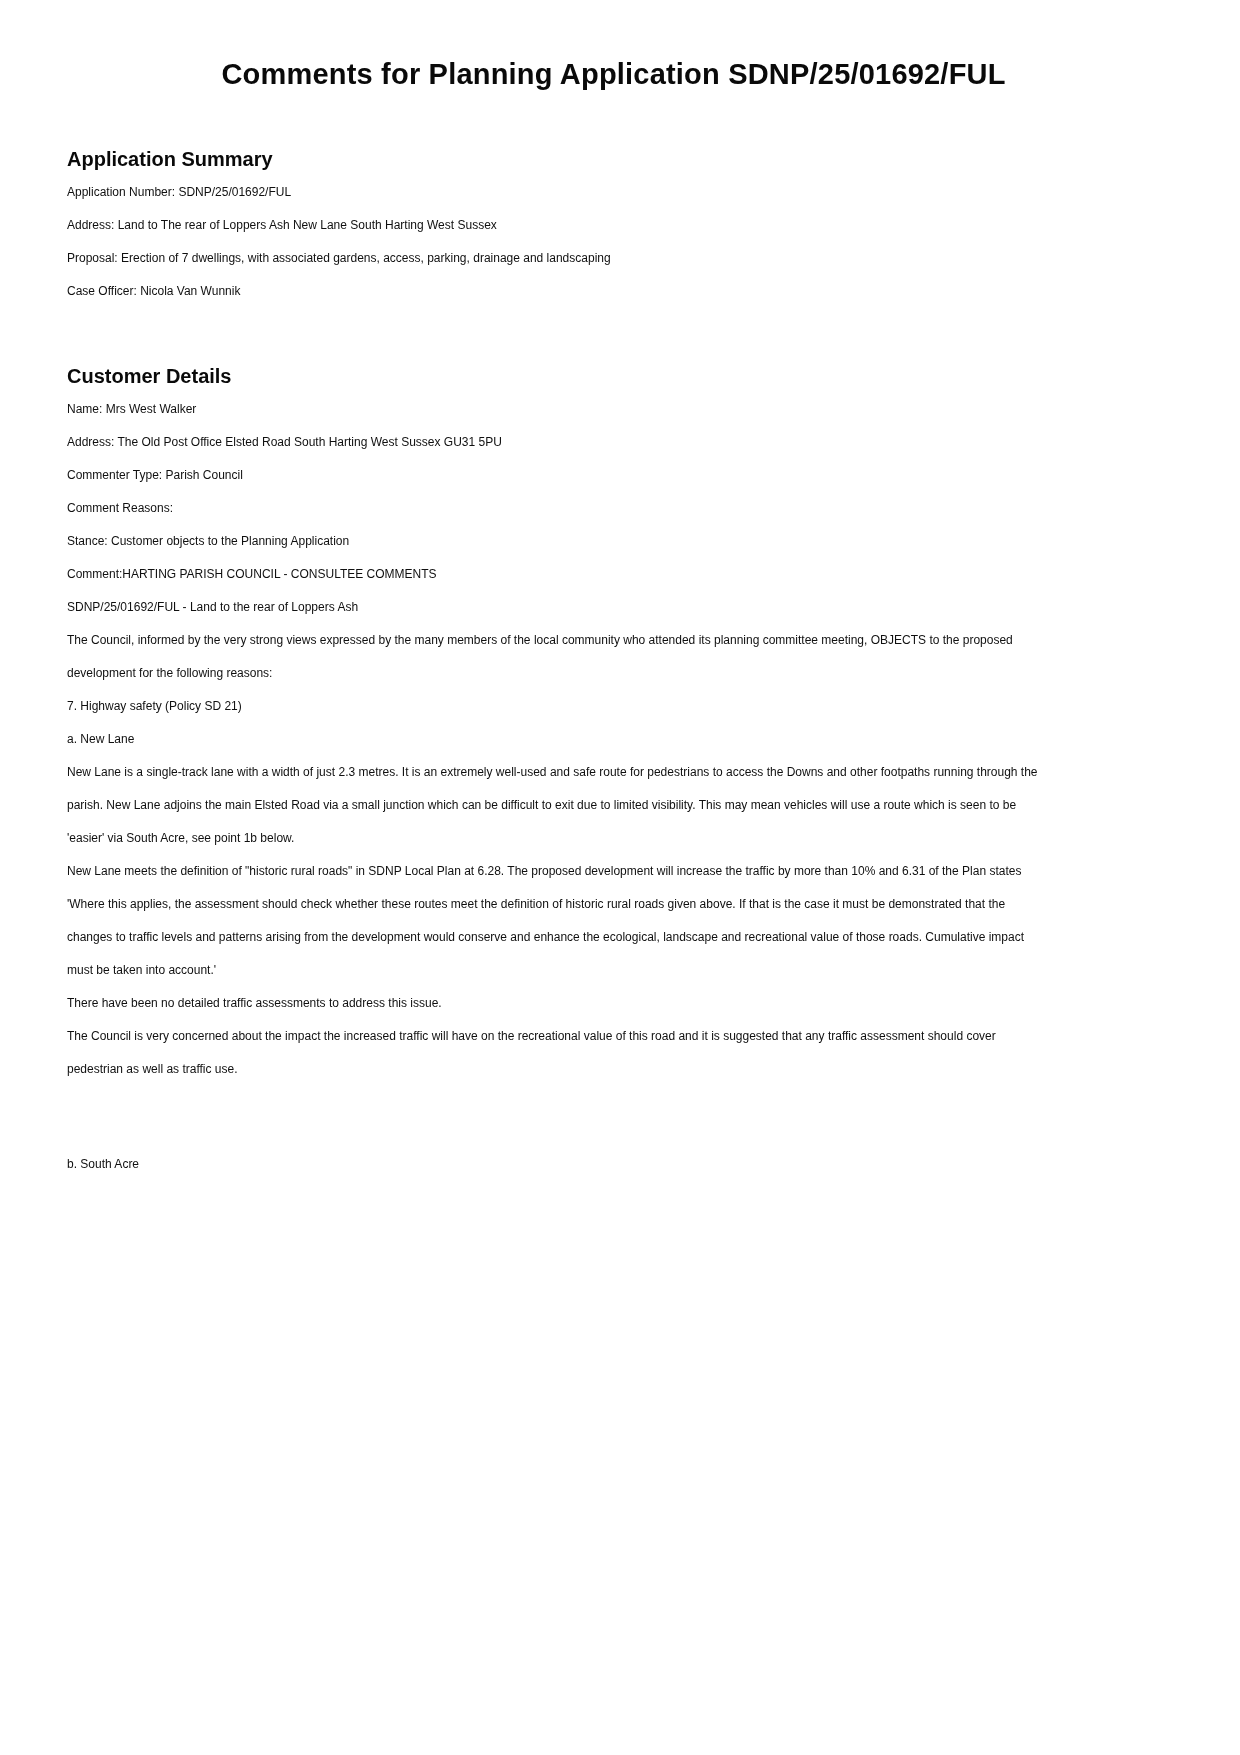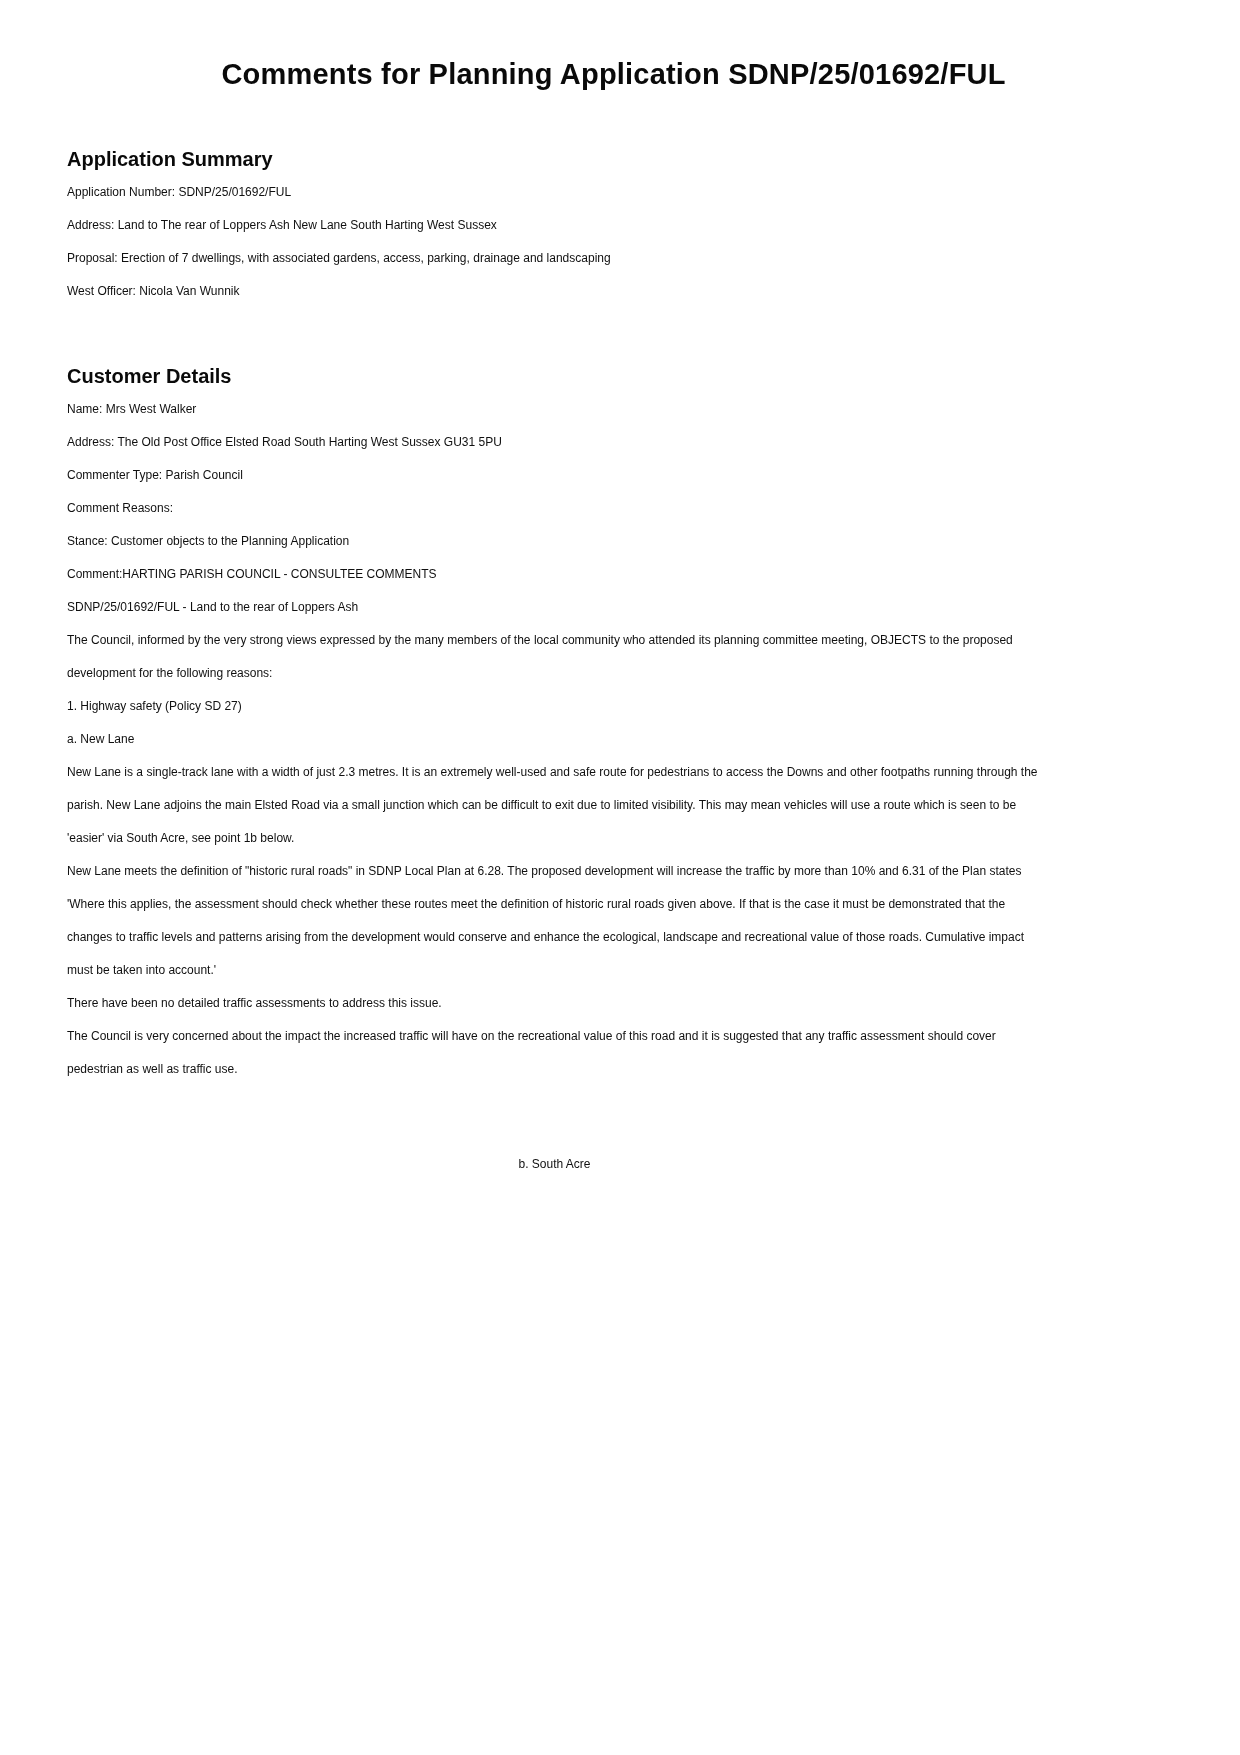--- a/index.html
+++ b/index.html
@@ -40,54 +40,53 @@
   .doc-section:first-of-type .section-heading {
   }
   .para {
     font-size: 12px;
     font-weight: 400;
     line-height: 33px;
     color: #101010;
   }
   .para.spaced-above {
     margin-top: 62px;
-    text-align: center;
   }
 </style>
 </head>
 <body>
 
 <div class="page">
 
   <h1 class="doc-title">Comments for Planning Application SDNP/25/01692/FUL</h1>
 
   <div class="content">
 
     <section class="doc-section">
       <h2 class="section-heading">Application Summary</h2>
       <p class="para">Application Number: SDNP/25/01692/FUL</p>
       <p class="para">Address: Land to The rear of Loppers Ash New Lane South Harting West Sussex</p>
       <p class="para">Proposal: Erection of 7 dwellings, with associated gardens, access, parking, drainage and landscaping</p>
-      <p class="para">West Officer: Nicola Van Wunnik</p>
+      <p class="para">Case Officer: Nicola Van Wunnik</p>
     </section>
 
     <section class="doc-section">
       <h2 class="section-heading">Customer Details</h2>
       <p class="para">Name: Mrs West Walker</p>
       <p class="para">Address: The Old Post Office Elsted Road South Harting West Sussex GU31 5PU</p>
     </section>
 
     <section class="doc-section">
       <p class="para">Commenter Type: Parish Council</p>
       <p class="para">Comment Reasons:</p>
       <p class="para">Stance: Customer objects to the Planning Application</p>
       <p class="para">Comment:HARTING PARISH COUNCIL - CONSULTEE COMMENTS</p>
       <p class="para">SDNP/25/01692/FUL - Land to the rear of Loppers Ash</p>
       <p class="para">The Council, informed by the very strong views expressed by the many members of the local community who attended its planning committee meeting, OBJECTS to the proposed development for the following reasons:</p>
-      <p class="para">1. Highway safety (Policy SD 27)</p>
+      <p class="para">7. Highway safety (Policy SD 21)</p>
       <p class="para">a. New Lane</p>
       <p class="para">New Lane is a single-track lane with a width of just 2.3 metres. It is an extremely well-used and safe route for pedestrians to access the Downs and other footpaths running through the parish. New Lane adjoins the main Elsted Road via a small junction which can be difficult to exit due to limited visibility. This may mean vehicles will use a route which is seen to be 'easier' via South Acre, see point 1b below.</p>
       <p class="para">New Lane meets the definition of "historic rural roads" in SDNP Local Plan at 6.28. The proposed development will increase the traffic by more than 10% and 6.31 of the Plan states 'Where this applies, the assessment should check whether these routes meet the definition of historic rural roads given above. If that is the case it must be demonstrated that the changes to traffic levels and patterns arising from the development would conserve and enhance the ecological, landscape and recreational value of those roads. Cumulative impact must be taken into account.'</p>
       <p class="para">There have been no detailed traffic assessments to address this issue.</p>
       <p class="para">The Council is very concerned about the impact the increased traffic will have on the recreational value of this road and it is suggested that any traffic assessment should cover pedestrian as well as traffic use.</p>
       <p class="para spaced-above">b. South Acre</p>
     </section>
 
   </div>
 </div>

